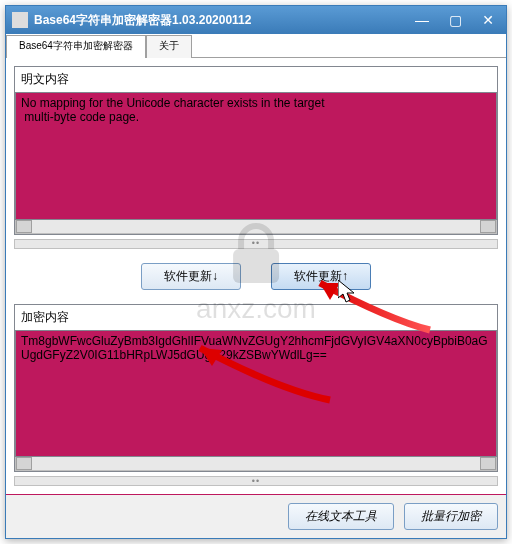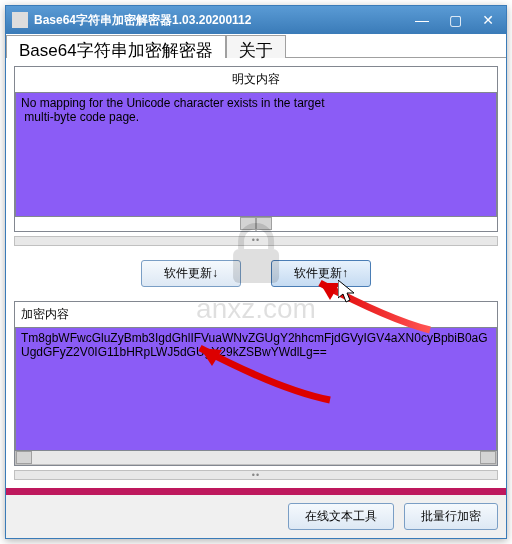--- a/index.html
+++ b/index.html
@@ -43,21 +43,21 @@
   background: #fff;
   border-bottom: 1px solid #a0a0a0;
   display: flex;
   height: 24px;
 }
 .tab {
   padding: 3px 12px;
   border: 1px solid #a0a0a0;
   border-bottom: none;
   background: #f5f5f5;
-  font-size: 17px;
+  font-size: 10px;
   cursor: pointer;
   position: relative;
   top: 1px;
 }
 .tab.active {
   background: #fff;
 }
 .content {
   flex: 1;
   background: #fff;
@@ -70,21 +70,21 @@
   background: #fff;
   margin-bottom: 4px;
 }
 .panel-label {
   padding: 4px 6px;
   font-size: 12px;
 }
 .textbox {
   width: 100%;
   border: 1px solid #828790;
-  background: #8b5cf6;
+  background: #be185d;
   font-family: "Microsoft YaHei", sans-serif;
   font-size: 12px;
   padding: 3px 5px;
   resize: none;
   overflow-y: scroll;
 }
 .scrollbar-strip {
   height: 14px;
   background: #e8e8e8;
   border: 1px solid #c0c0c0;
@@ -132,25 +132,26 @@
   font-size: 12px;
   cursor: pointer;
   text-align: center;
 }
 .btn.highlight {
   background: linear-gradient(to bottom, #e8f2fc, #c5dbf2);
   border-color: #4a7db5;
 }
 .footer {
   background: #f0f0f0;
-  border-top: 7px solid #be185d;
+  border-top: 1px solid #be185d;
   padding: 8px;
   display: flex;
   justify-content: flex-end;
   gap: 10px;
+  font-style: italic;
 }
 .footer .btn { min-width: 86px; }
 .watermark {
   position: absolute;
   left: 50%; top: 50%;
   transform: translate(-50%, -50%);
   opacity: 0.12;
   text-align: center;
   pointer-events: none;
   z-index: 50;
@@ -186,21 +187,21 @@
     </div>
   </div>
 
   <div class="tabstrip">
     <div class="tab active">Base64字符串加密解密器</div>
     <div class="tab">关于</div>
   </div>
 
   <div class="content">
 
-    <div class="panel" style="flex:1; display:flex; flex-direction:column;align-items:center;">
+    <div class="panel" style="flex:1; display:flex; flex-direction:column;">
       <div class="panel-label">明文内容</div>
       <textarea class="textbox" style="flex: 1 1 0%; min-height: 120px;">No mapping for the Unicode character exists in the target
  multi-byte code page.</textarea>
       <div class="scrollbar-strip"></div>
     </div>
 
     <div class="split-handle">
         <span>••</span>
       </div>
 

